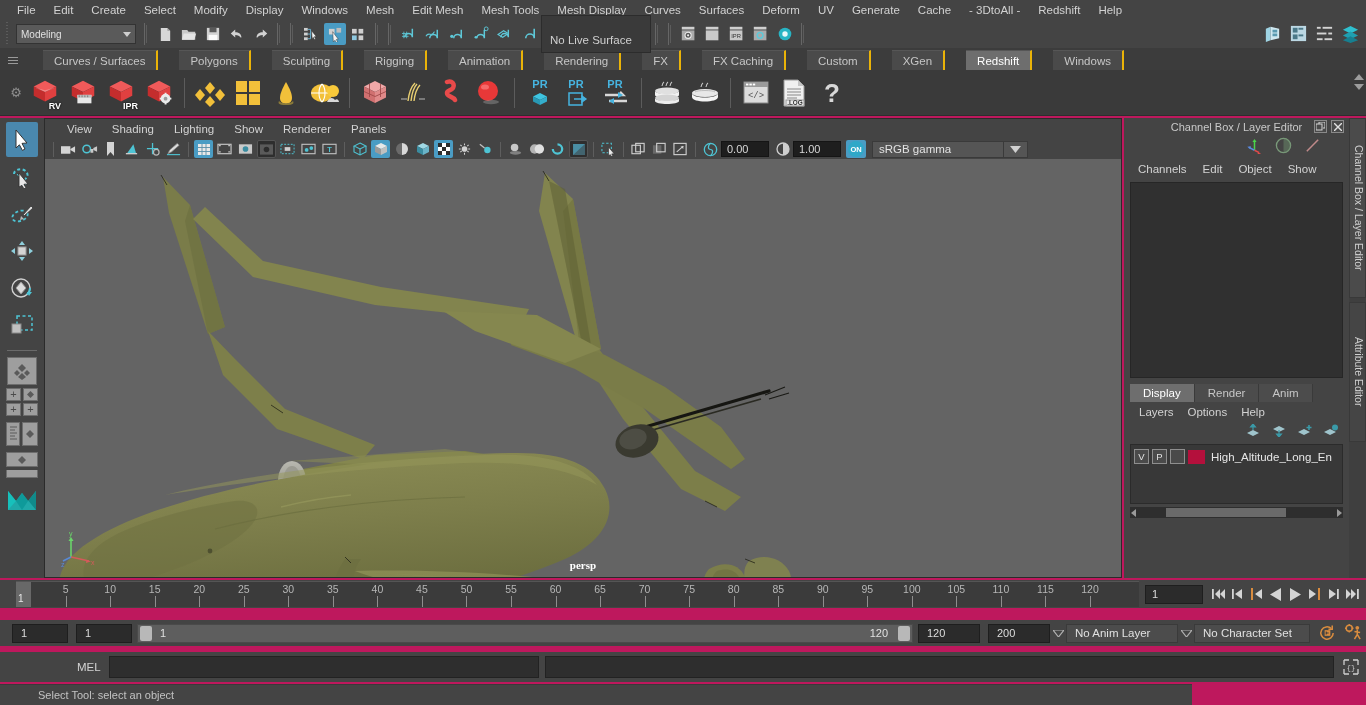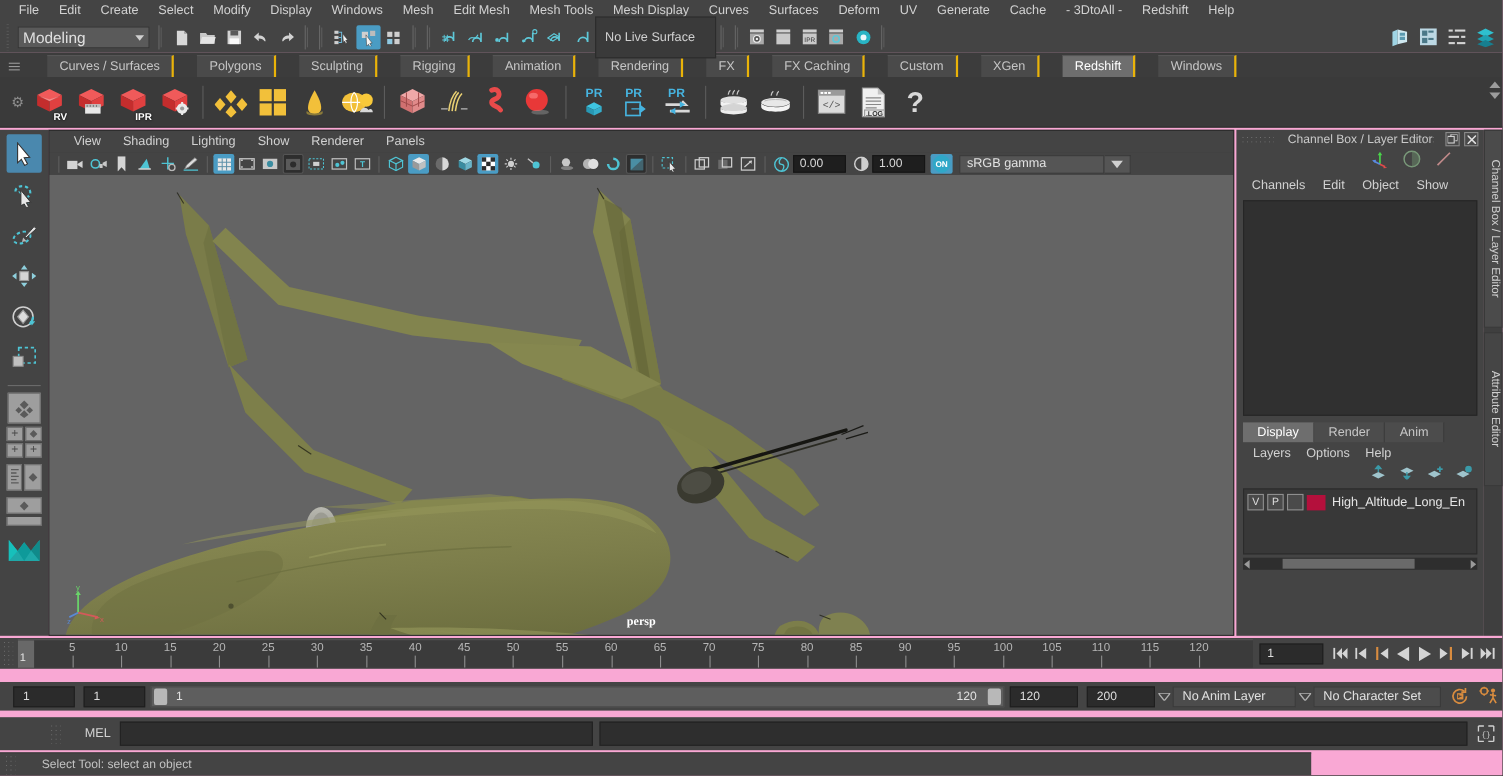--- a/index.html
+++ b/index.html
@@ -3,54 +3,54 @@
 <meta charset="utf-8">
 <style>
   * { box-sizing: border-box; margin: 0; padding: 0; }
   html, body {
     width: 1366px; height: 705px; overflow: hidden;
     background: #444444;
     font-family: "Liberation Sans", sans-serif;
     color: #c8c8c8;
     -webkit-font-smoothing: antialiased;
   }
-  #app { position: relative; width: 1366px; height: 705px; background: #f9a8d4; }
+  #app { position: relative; width: 1366px; height: 705px; background: #be185d; }
 
   
   .menubar {
     height: 20px; background: #444444; display: flex; align-items: center;
     padding-left: 8px; font-size: 11.5px; color: #d2d2d2;
   }
   .menubar .mi { padding: 0 9px; line-height: 20px; white-space: nowrap; cursor: default; }
 
   
   .statusline {
     height: 28px; background: #444444; display: flex; align-items: center;
     padding-left: 4px; position: relative;
   }
   .gripdots { width: 9px; height: 24px; background:
      repeating-linear-gradient(to bottom, #6a6a6a 0 1px, transparent 1px 3px);
      background-size: 2px 3px; background-repeat: repeat-y;
      background-position: 2px 0; opacity:.6; margin-right:3px;}
   .mode-combo {
     width: 120px; height: 20px; background: #5a5a5a; border: 1px solid #333;
-    display: flex; align-items: center; padding: 0 4px; font-size: 14px;
+    display: flex; align-items: center; padding: 0 4px; font-size: 10px;
     color: #e0e0e0; position: relative; margin-right: 4px;
   }
   .mode-combo .arw { position:absolute; right:4px; width:0;height:0;
     border-left:4px solid transparent;border-right:4px solid transparent;border-top:5px solid #cfcfcf;}
   .tbsep { width:1px; height:18px; background:#5c5c5c; margin:0 6px; position:relative;}
   .tbsep::before{content:'';position:absolute;top:-2px;left:-2px;width:5px;height:22px;
      border-left:1px solid #666; border-radius:0;}
   .ticon { width:22px;height:22px;margin:0 1px;display:flex;align-items:center;justify-content:center;
      border-radius:2px; position:relative;}
   .ticon.sel { background:#4a9cc4; }
   .livesurf {
     height:36px; min-width:110px; background:#3a3a3a; border:1px solid #2c2c2c;
-    display:flex; align-items:center; padding:18px 8px; font-size:11.5px; color:#d0d0d0;
+    display:flex; padding:18px 8px; font-size:11.5px; color:#d0d0d0;
   }
   .rightbadges { position:absolute; right:4px; top:2px; display:flex; gap:2px; }
 
   
   .shelftabs { height:22px; background:#3c3c3c; display:flex; align-items:flex-end; padding-left:4px;}
   .sheq { width:18px;height:20px;display:flex;align-items:center;justify-content:center;}
   .sheq i{display:block;width:10px;height:1px;background:#9a9a9a;box-shadow:0 3px 0 #9a9a9a,0 -3px 0 #9a9a9a;}
   .stab {
     height:20px; padding:0 11px; font-size:11.5px; color:#c6c6c6;
     display:flex;align-items:center; background:#4a4a4a;

